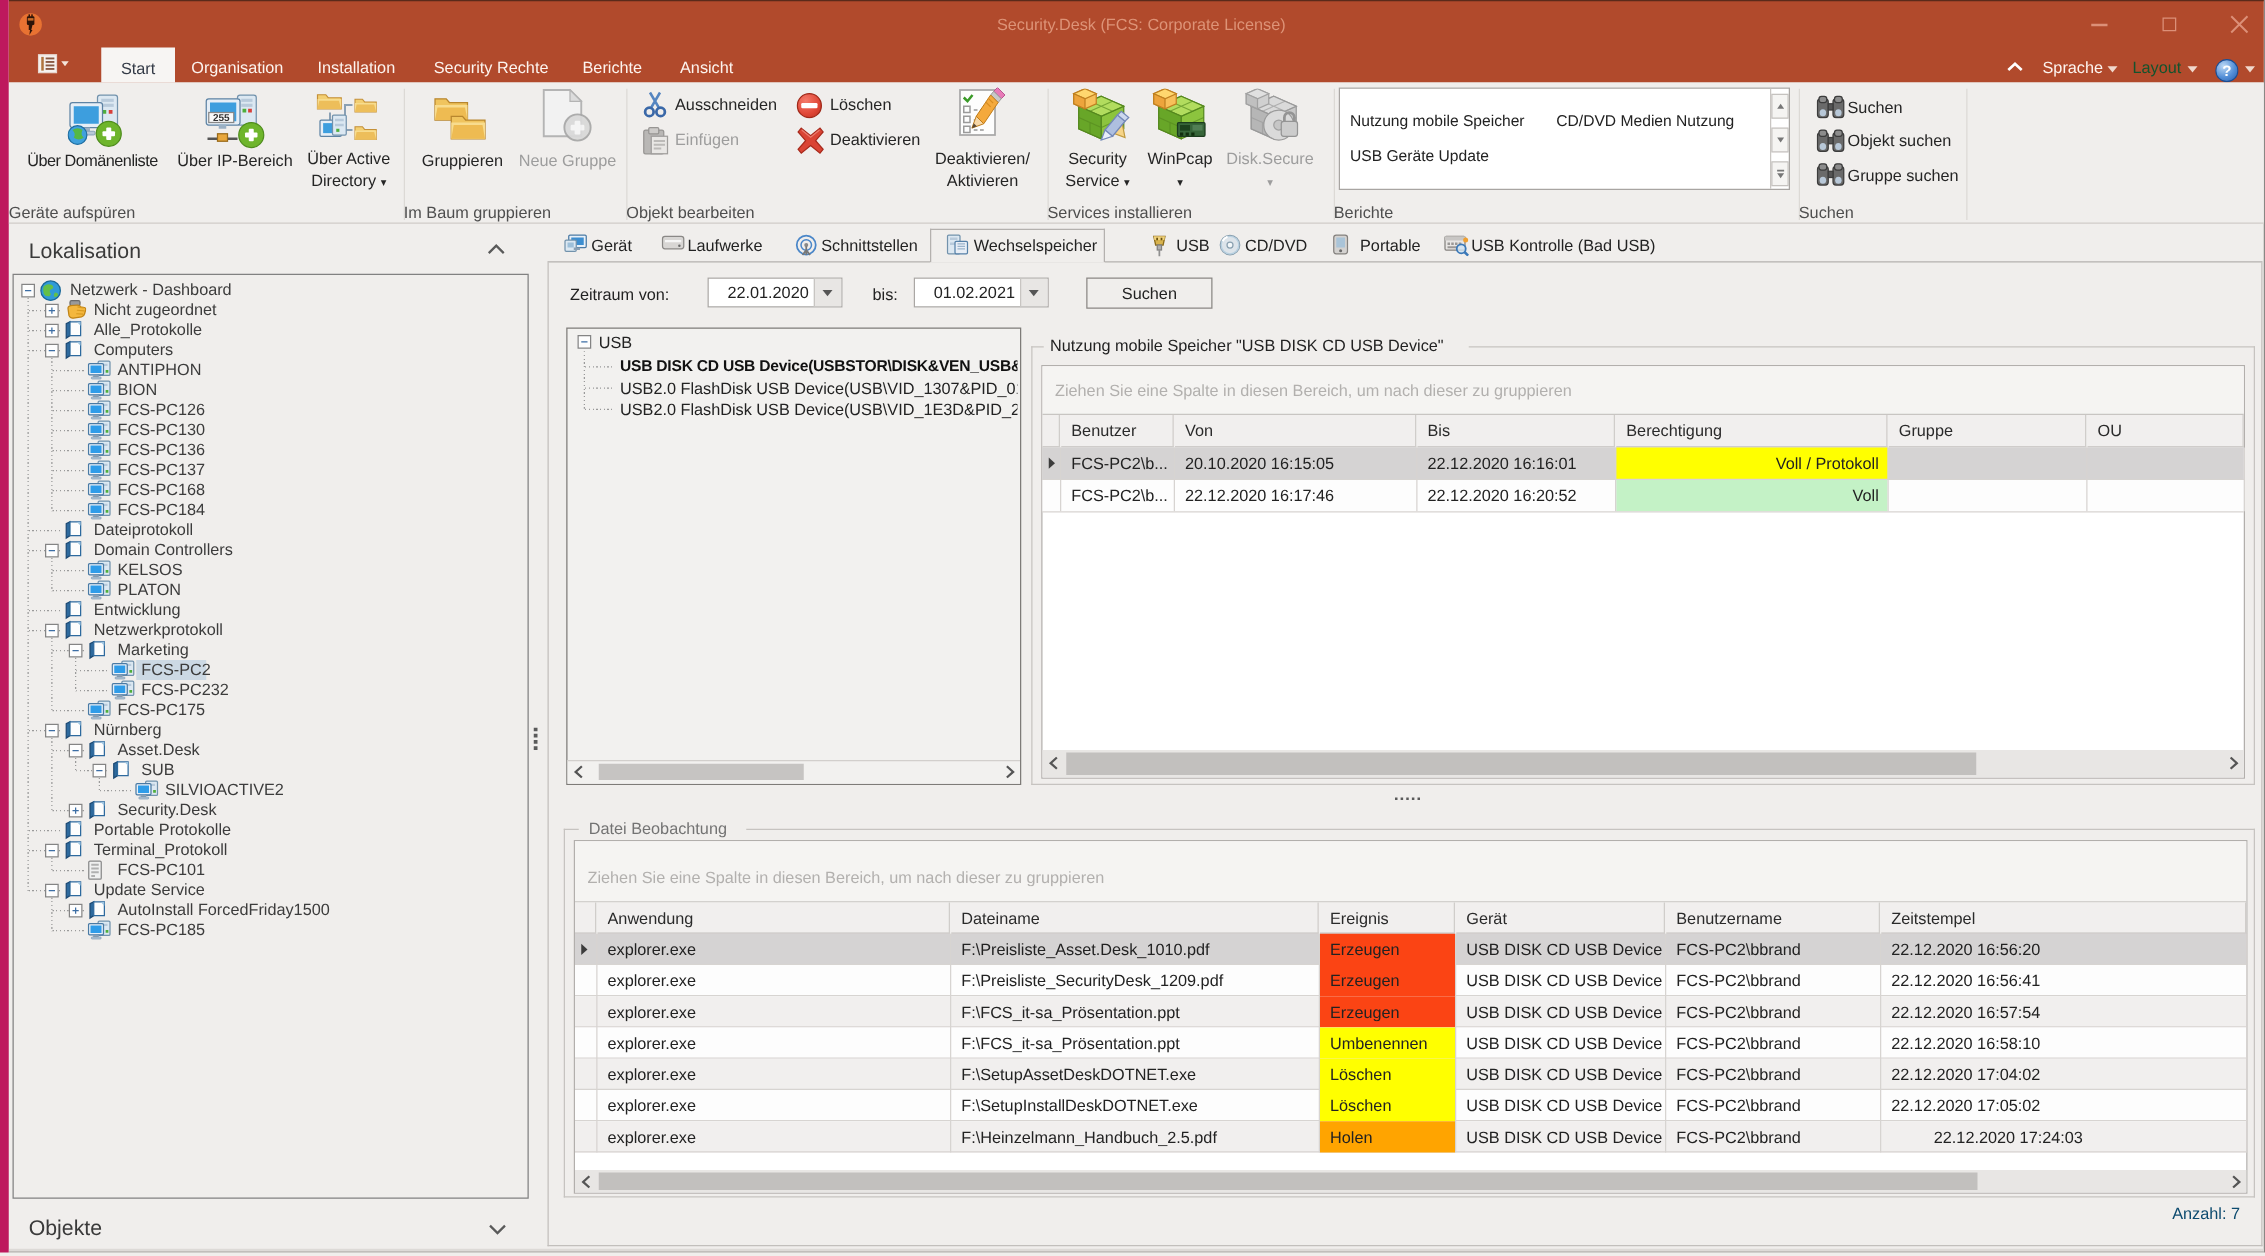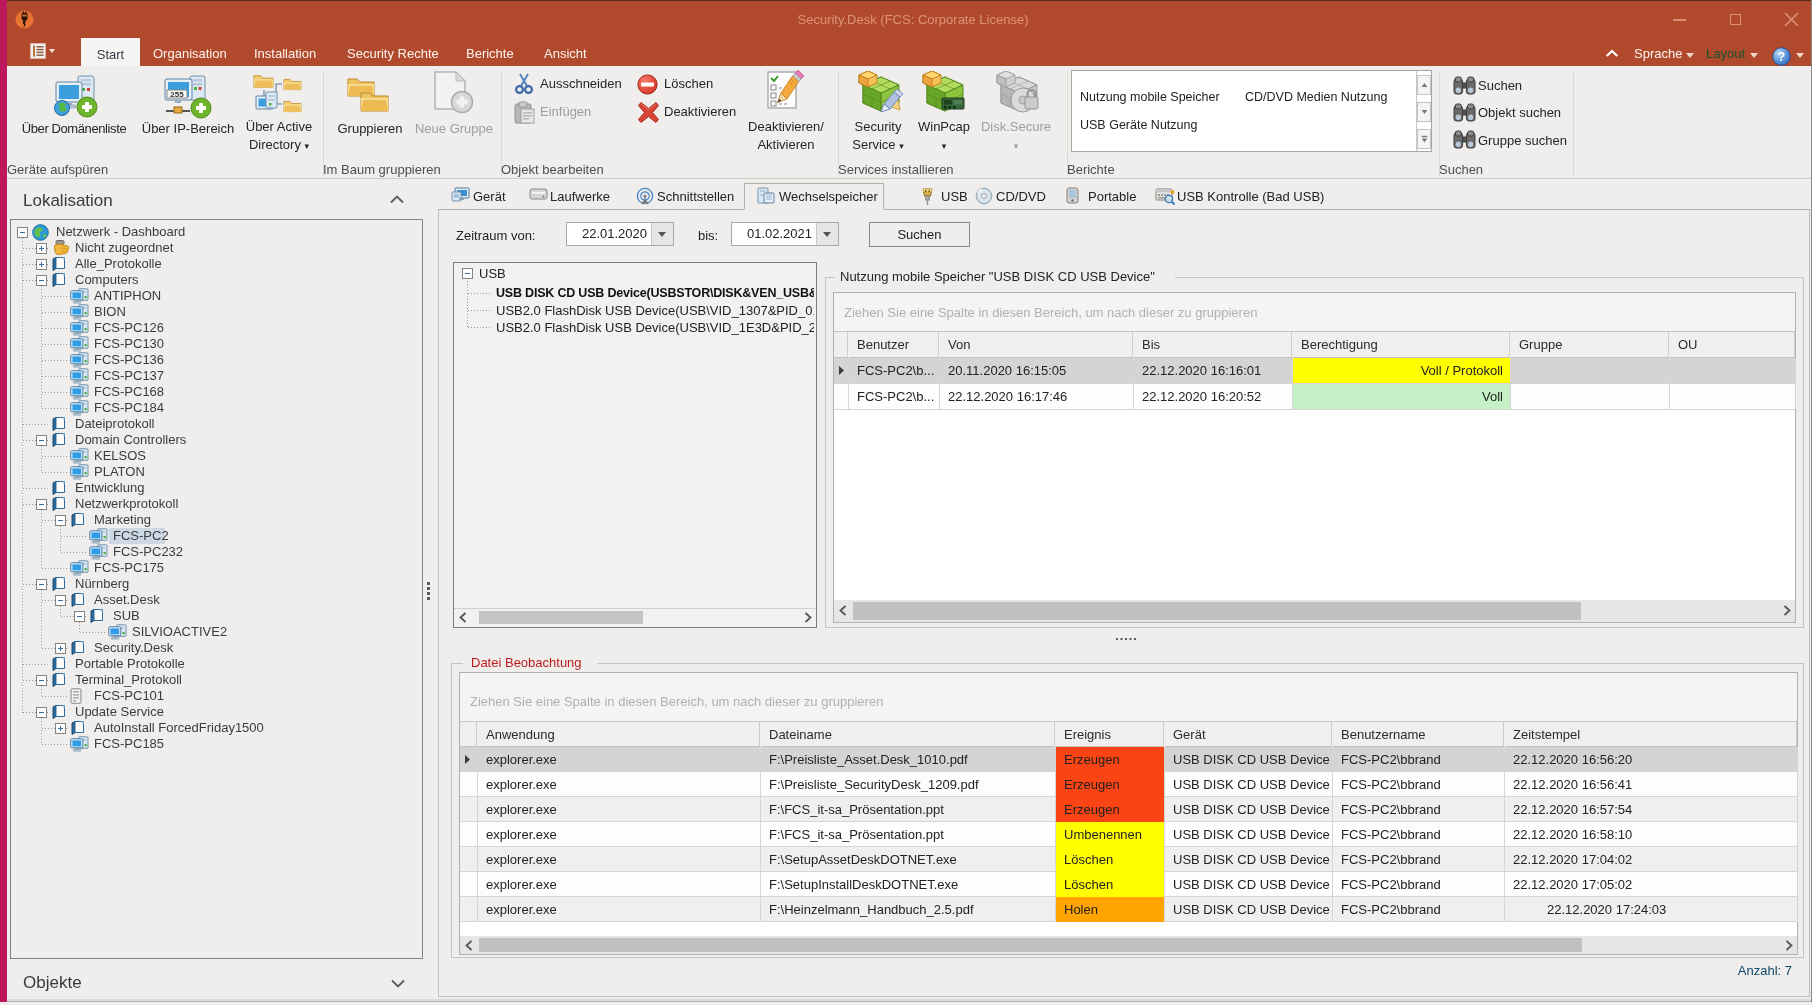--- a/index.html
+++ b/index.html
@@ -268,21 +268,21 @@
       <rect x="31" y="26" width="13" height="12" rx="2" fill="#cccccc" stroke="#949494"></rect>
       <path d="M33.5,26 v-3 a4,4 0 0 1 8,0 v3" fill="none" stroke="#949494" stroke-width="2.2"></path>
     </svg>
 <div class="smtxt" style="left:533px;top:76px">Ausschneiden</div>
 <div class="smtxt" style="left:533px;top:104px;color:#9d9d9d">Einfügen</div>
 <div class="smtxt" style="left:657px;top:76px">Löschen</div>
 <div class="smtxt" style="left:657px;top:104px">Deaktivieren</div>
 <div class="ab" style="left:1064px;top:70px;width:361px;height:82px;background:#fff;border:1px solid #a8a5a2"></div>
 <div class="ab tn" style="left:1073px;top:90px;width:200px;font-size:12.5px">Nutzung mobile Speicher</div>
 <div class="ab tn" style="left:1238px;top:90px;width:190px;font-size:12.5px">CD/DVD Medien Nutzung</div>
-<div class="ab tn" style="left:1073px;top:118px;width:200px;font-size:12.5px">USB Geräte Nutzung</div>
+<div class="ab tn" style="left:1073px;top:118px;width:200px;font-size:12.5px">USB Geräte Update</div>
 <div class="ab" style="left:1409px;top:71px;width:1px;height:80px;background:#c9c6c3"></div>
 <div class="ab" style="left:1410px;top:75px;width:14px;height:20px;border:1px solid #c5c2bf;background:#f5f4f2"></div>
 <svg class="ab" style="left:1414px;top:82px" width="7" height="6" viewBox="0 0 7 6">
       <path d="M3.5,1 L6.3,5 L0.7,5 z" fill="#777"></path>
     </svg>
 <div class="ab" style="left:1410px;top:102px;width:14px;height:20px;border:1px solid #c5c2bf;background:#f5f4f2"></div>
 <svg class="ab" style="left:1414px;top:109px" width="7" height="6" viewBox="0 0 7 6">
       <path d="M0.7,1 L6.3,1 L3.5,5 z" fill="#777"></path>
     </svg>
 <div class="ab" style="left:1410px;top:129px;width:14px;height:20px;border:1px solid #c5c2bf;background:#f5f4f2"></div>
@@ -791,21 +791,21 @@
 <div class="ab tn" style="left:1294px;top:337px;width:204px;font-size:13px;color:#2a2a2a">Berechtigung</div>
 <div class="ab tn" style="left:1504px;top:332px;width:158px;height:26px;border-right:1px solid #d0cdca;border-bottom:1px solid #c4c1be"></div>
 <div class="ab tn" style="left:1512px;top:337px;width:145px;font-size:13px;color:#2a2a2a">Gruppe</div>
 <div class="ab tn" style="left:1663px;top:332px;width:125px;height:26px;border-right:1px solid #d0cdca;border-bottom:1px solid #c4c1be"></div>
 <div class="ab tn" style="left:1671px;top:337px;width:112px;font-size:13px;color:#2a2a2a">OU</div>
 <div class="ab" style="left:827px;top:358px;width:961px;height:26px;background:#d5d3d3"></div>
 <svg class="ab" style="left:831px;top:365px" width="7" height="11" viewBox="0 0 7 11">
       <path d="M1,1 L6,5.5 L1,10 Z" fill="#3c3c3c"></path>
     </svg>
 <div class="ab tn" style="left:850px;top:363px;width:190px;font-size:13px;color:#222">FCS-PC2\b...</div>
-<div class="ab tn" style="left:941px;top:363px;width:190px;font-size:13px;color:#222">20.11.2020 16:15:05</div>
+<div class="ab tn" style="left:941px;top:363px;width:190px;font-size:13px;color:#222">20.10.2020 16:15:05</div>
 <div class="ab tn" style="left:1135px;top:363px;width:190px;font-size:13px;color:#222">22.12.2020 16:16:01</div>
 <div class="ab" style="left:1286px;top:358px;width:217px;height:26px;background:#ffff00"></div>
 <div class="ab" style="left:1286px;top:363px;width:210px;text-align:right;font-size:13px;color:#222">Voll / Protokoll</div>
 <div class="ab" style="left:827px;top:384px;width:961px;height:25px;background:#fdfdfd"></div>
 <div class="ab tn" style="left:850px;top:389px;width:190px;font-size:13px;color:#222">FCS-PC2\b...</div>
 <div class="ab tn" style="left:941px;top:389px;width:190px;font-size:13px;color:#222">22.12.2020 16:17:46</div>
 <div class="ab tn" style="left:1135px;top:389px;width:190px;font-size:13px;color:#222">22.12.2020 16:20:52</div>
 <div class="ab" style="left:1286px;top:384px;width:217px;height:25px;background:#c4f2c6"></div>
 <div class="ab" style="left:1286px;top:389px;width:210px;text-align:right;font-size:13px;color:#222">Voll</div>
 <div class="ab" style="left:841px;top:358px;width:1px;height:51px;background:#d7d4d1"></div>
@@ -828,21 +828,21 @@
 <svg class="ab" style="left:1109px;top:637px" width="20" height="4" viewBox="0 0 20 4">
 <rect x="0" y="1" width="2" height="2" fill="#5a5a5a"></rect>
       <rect x="4.5" y="1" width="2" height="2" fill="#5a5a5a"></rect>
 <rect x="9" y="1" width="2" height="2" fill="#5a5a5a"></rect>
       <rect x="13.5" y="1" width="2" height="2" fill="#5a5a5a"></rect>
 <rect x="18" y="1" width="2" height="2" fill="#5a5a5a"></rect>
     </svg>
 <div class="ab" style="left:444px;top:663px;width:1353px;height:295px;border:1px solid #c6c3c0;border-top:none"></div>
 <div class="ab" style="left:444px;top:663px;width:12px;height:1px;background:#c6c3c0"></div>
 <div class="ab" style="left:590px;top:663px;width:1207px;height:1px;background:#c6c3c0"></div>
-<div class="ab tn" style="left:464px;top:655px;width:130px;font-size:13px;color:#b91c1c">Datei Beobachtung</div>
+<div class="ab tn" style="left:464px;top:655px;width:130px;font-size:13px;color:#737373">Datei Beobachtung</div>
 <div class="ab" style="left:452px;top:672px;width:1339px;height:283px;background:#fff;border:1px solid #b2afac"></div>
 <div class="ab tn" style="left:453px;top:673px;width:1337px;height:49px;background:#f5f4f2;border-bottom:1px solid #c8c5c2"></div>
 <div class="ab tn" style="left:463px;top:694px;width:700px;font-size:13px;color:#b2b0ae">Ziehen Sie eine Spalte in diesen Bereich, um nach dieser zu gruppieren</div>
 <div class="ab" style="left:453px;top:722px;width:1337px;height:25px;background:#f1efee"></div>
 <div class="ab tn" style="left:453px;top:722px;width:17px;height:25px;border-right:1px solid #d0cdca;border-bottom:1px solid #c4c1be"></div>
 <div class="ab tn" style="left:471px;top:722px;width:282px;height:25px;border-right:1px solid #d0cdca;border-bottom:1px solid #c4c1be"></div>
 <div class="ab tn" style="left:479px;top:727px;width:269px;font-size:13px;color:#2a2a2a">Anwendung</div>
 <div class="ab tn" style="left:754px;top:722px;width:294px;height:25px;border-right:1px solid #d0cdca;border-bottom:1px solid #c4c1be"></div>
 <div class="ab tn" style="left:762px;top:727px;width:281px;font-size:13px;color:#2a2a2a">Dateiname</div>
 <div class="ab tn" style="left:1049px;top:722px;width:108px;height:25px;border-right:1px solid #d0cdca;border-bottom:1px solid #c4c1be"></div>

